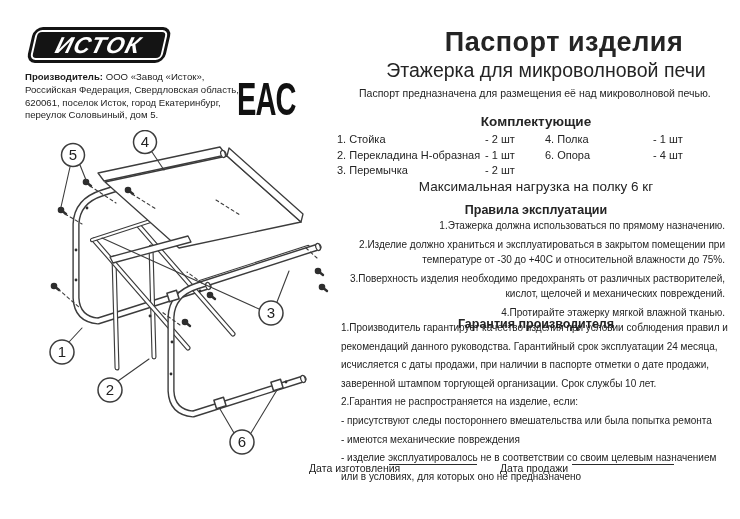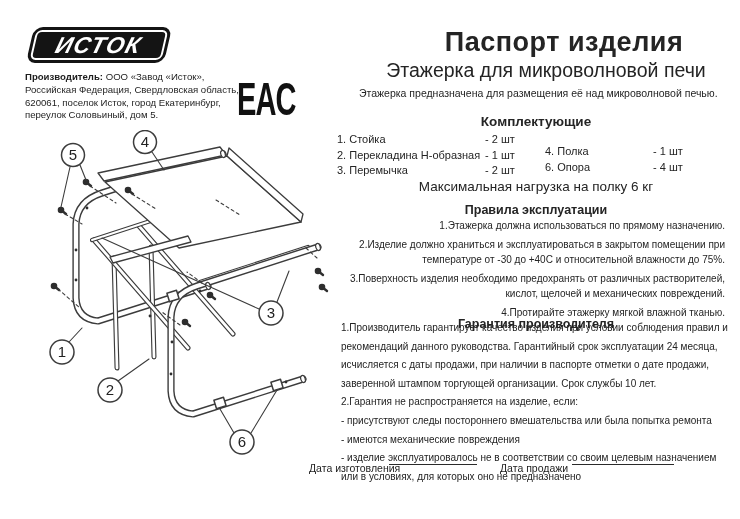--- a/index.html
+++ b/index.html
@@ -20,21 +20,21 @@
 
   
   .rcol{position:absolute;left:340px;width:392px;}
   #title{top:27px;text-align:center;font-size:27px;font-weight:bold;letter-spacing:.5px;padding-left:28px;}
   #subtitle{top:59px;text-align:center;font-size:19.5px;padding-left:10px;}
   #intro{top:86px;left:342px;width:382px;font-size:10.5px;line-height:15px;text-indent:17px;}
   #comp-head{top:114px;text-align:center;font-size:13.5px;font-weight:bold;}
   #comp-list{top:132px;left:337px;width:368px;font-size:11px;line-height:15.5px;}
   .pcol{position:absolute;top:0;}
   .pcol.c1{left:0;width:200px;}
-  .pcol.c2{left:208px;width:160px;margin-top:12px;}
+  .pcol.c2{left:208px;width:160px;}
   .prow{display:flex;}
   .prow .nm{flex:1;}
   .prow .qt{width:52px;flex:none;}
   #maxload{top:179px;text-align:center;font-size:13.5px;}
   #rules-head{top:203px;text-align:center;font-size:12.5px;font-weight:bold;}
   #rules{top:218px;left:341px;width:384px;font-size:10px;line-height:15.2px;}
   #rules div{margin-bottom:3.5px;padding-left:8px;text-indent:-8px;text-align:right;}
   #warr-head{top:317px;text-align:center;font-size:12.5px;font-weight:bold;}
   #warranty{top:319px;left:341px;width:392px;font-size:10px;line-height:18.6px;}
   #warranty p{margin:0;}
@@ -74,21 +74,21 @@
     <b>Производитель:</b>
     <span>ООО «Завод «Исток», Российская Федерация, Свердловская область, 620061, поселок Исток, город Екатеринбург, переулок Соловьиный, дом 5.</span>
   </div>
 
   <div id="eac">
     <span>EAC</span>
   </div>
 
   <div id="title" class="rcol">Паспорт изделия</div>
   <div id="subtitle" class="rcol">Этажерка для микроволновой печи</div>
-  <div id="intro" class="rcol">Этажерка предназначена для размещения её над микроволновой печью.</div>
+  <div id="intro" class="rcol">Паспорт предназначена для размещения её над микроволновой печью.</div>
 
   <div id="comp-head" class="rcol">Комплектующие</div>
 
   <div id="comp-list" class="rcol">
     <div class="pcol c1">
       <div class="prow">
         <span class="nm">1. Стойка</span>
         <span class="qt">- 2 шт</span>
       </div>
       <div class="prow">

